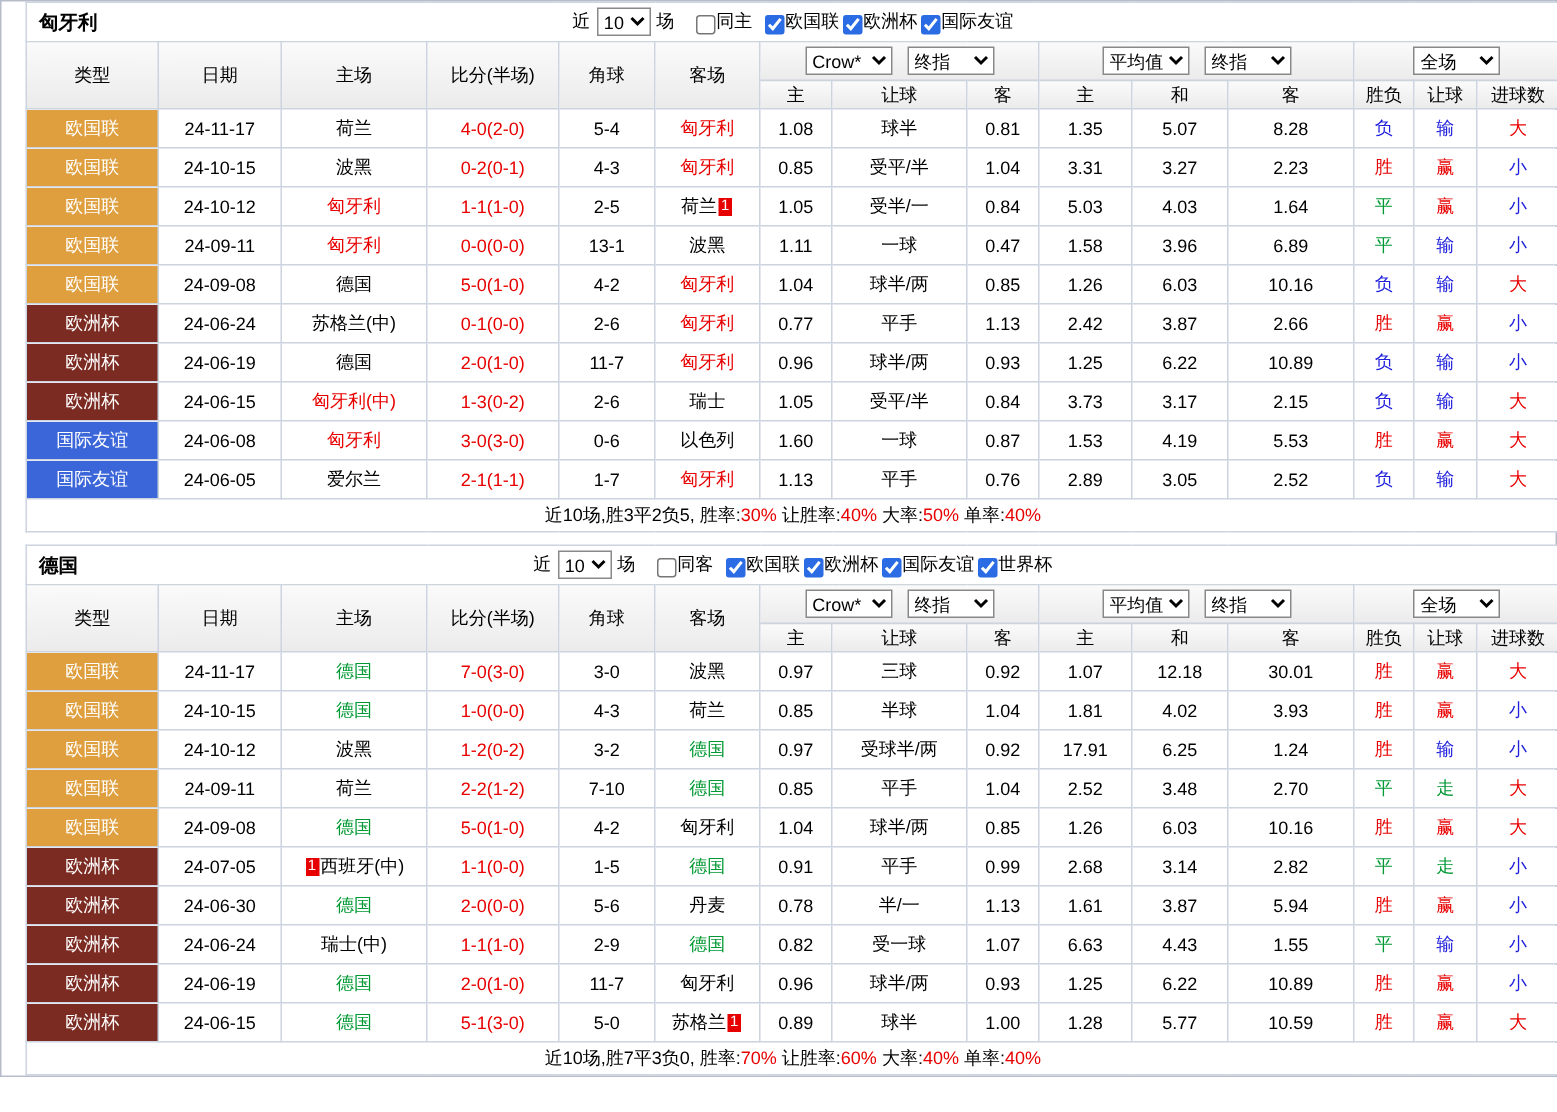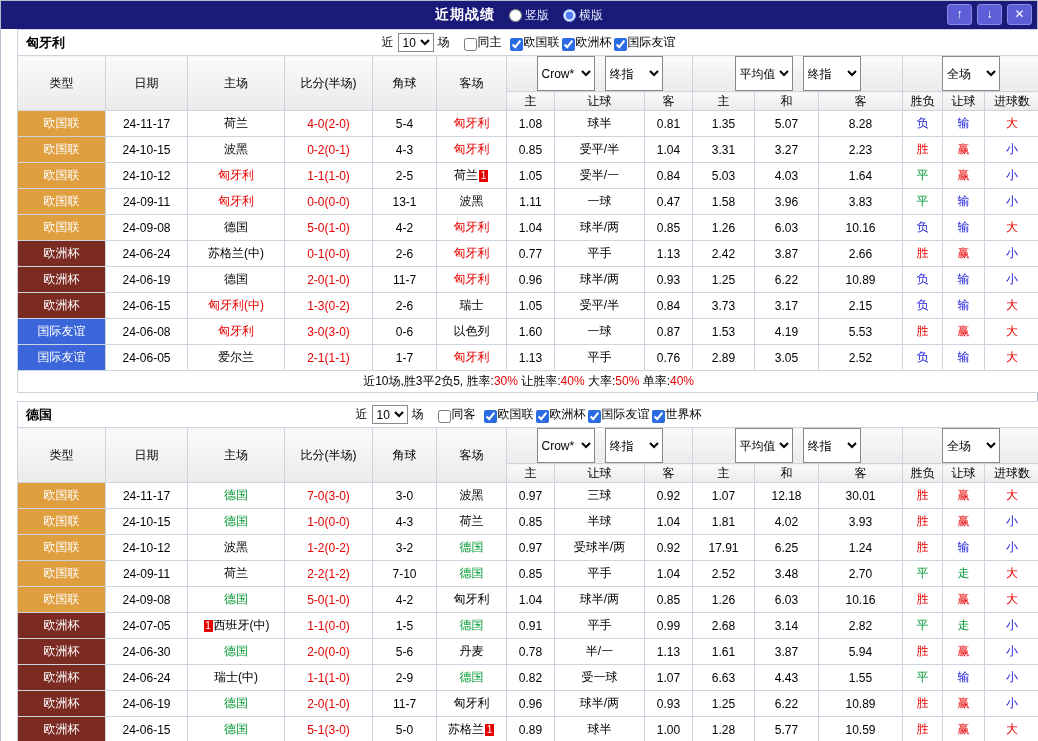--- a/index.html
+++ b/index.html
@@ -44,21 +44,21 @@
   .filter-controls select { height:19px; font-size:12px; font-family:inherit; border:1px solid #888; background:#fff; }
   .chk { display:inline-flex; align-items:flex-end; gap:1px; cursor:pointer; }
   .chk input { accent-color:#2b6be4; width:13px; height:13px; margin:0; cursor:pointer; }
   .venue-chk { margin-left:10px; }
   .league-checks { display:inline-flex; margin-left:2px; }
   .league-checks .chk { margin-left:2px; }
 
   .head-selects th { height:26px; }
   .head-sub th { height:19px; }
   .sel-wrap { display:flex; justify-content:center; align-items:center; gap:10px; }
-  .sel-wrap select { height:35px; font-size:12px; font-family:inherit; border:1px solid #888; background:#fff; min-width:58px; }
+  .sel-wrap select { height:19px; font-size:12px; font-family:inherit; border:1px solid #888; background:#fff; min-width:58px; }
 
   tbody td { height:26px; background:#fff; }
   .summary-td { height:22px; background:#fff; }
 
   
   .type-cell { color:#fff; }
   .t-nat  { background:#df9f3e; }
   .t-euro { background:#7c2b22; }
   .t-frd  { background:#3b66d9; }
 
@@ -72,36 +72,20 @@
     display:inline-block; background:#e60000; color:#fff;
     font-size:10px; line-height:12px; min-width:9px; padding:0 1px;
     margin:0 1px; vertical-align:middle;
   }
 </style>
 </head>
 <body>
 
 <div class="page">
 
-  <div class="titlebar">
-    <span class="panel-title">近期战绩</span>
-    <label class="radio-opt">
-      <input type="radio" name="layout" style="">
-      <span>竖版</span>
-    </label>
-    <label class="radio-opt">
-      <input type="radio" name="layout" checked="" style="">
-      <span>横版</span>
-    </label>
-    <div class="tb-btns">
-      <div class="tb-btn"><span>↑</span></div>
-      <div class="tb-btn"><span>↓</span></div>
-      <div class="tb-btn"><span>✕</span></div>
-    </div>
-  </div>
 
   <div class="table-block">
     <table>
       <colgroup>
         <col style="width:88px">
           <col style="width:82px">
           <col style="width:97px">
           <col style="width:88px">
         <col style="width:64px">
           <col style="width:70px">
@@ -240,21 +224,21 @@
             <td>24-09-11</td>
             <td><span class="c-r">匈牙利</span></td>
             <td class="c-r">0-0(0-0)</td>
             <td>13-1</td>
             <td><span class="c-k">波黑</span></td>
             <td>1.11</td>
             <td>一球</td>
             <td>0.47</td>
             <td>1.58</td>
             <td>3.96</td>
-            <td>3.83</td>
+            <td>6.89</td>
             <td class="c-g">平</td>
             <td class="c-b">输</td>
             <td class="c-b">小</td>
           </tr>
           <tr>
             <td class="type-cell t-nat">欧国联</td>
             <td>24-09-08</td>
             <td><span class="c-k">德国</span></td>
             <td class="c-r">5-0(1-0)</td>
             <td>4-2</td>

